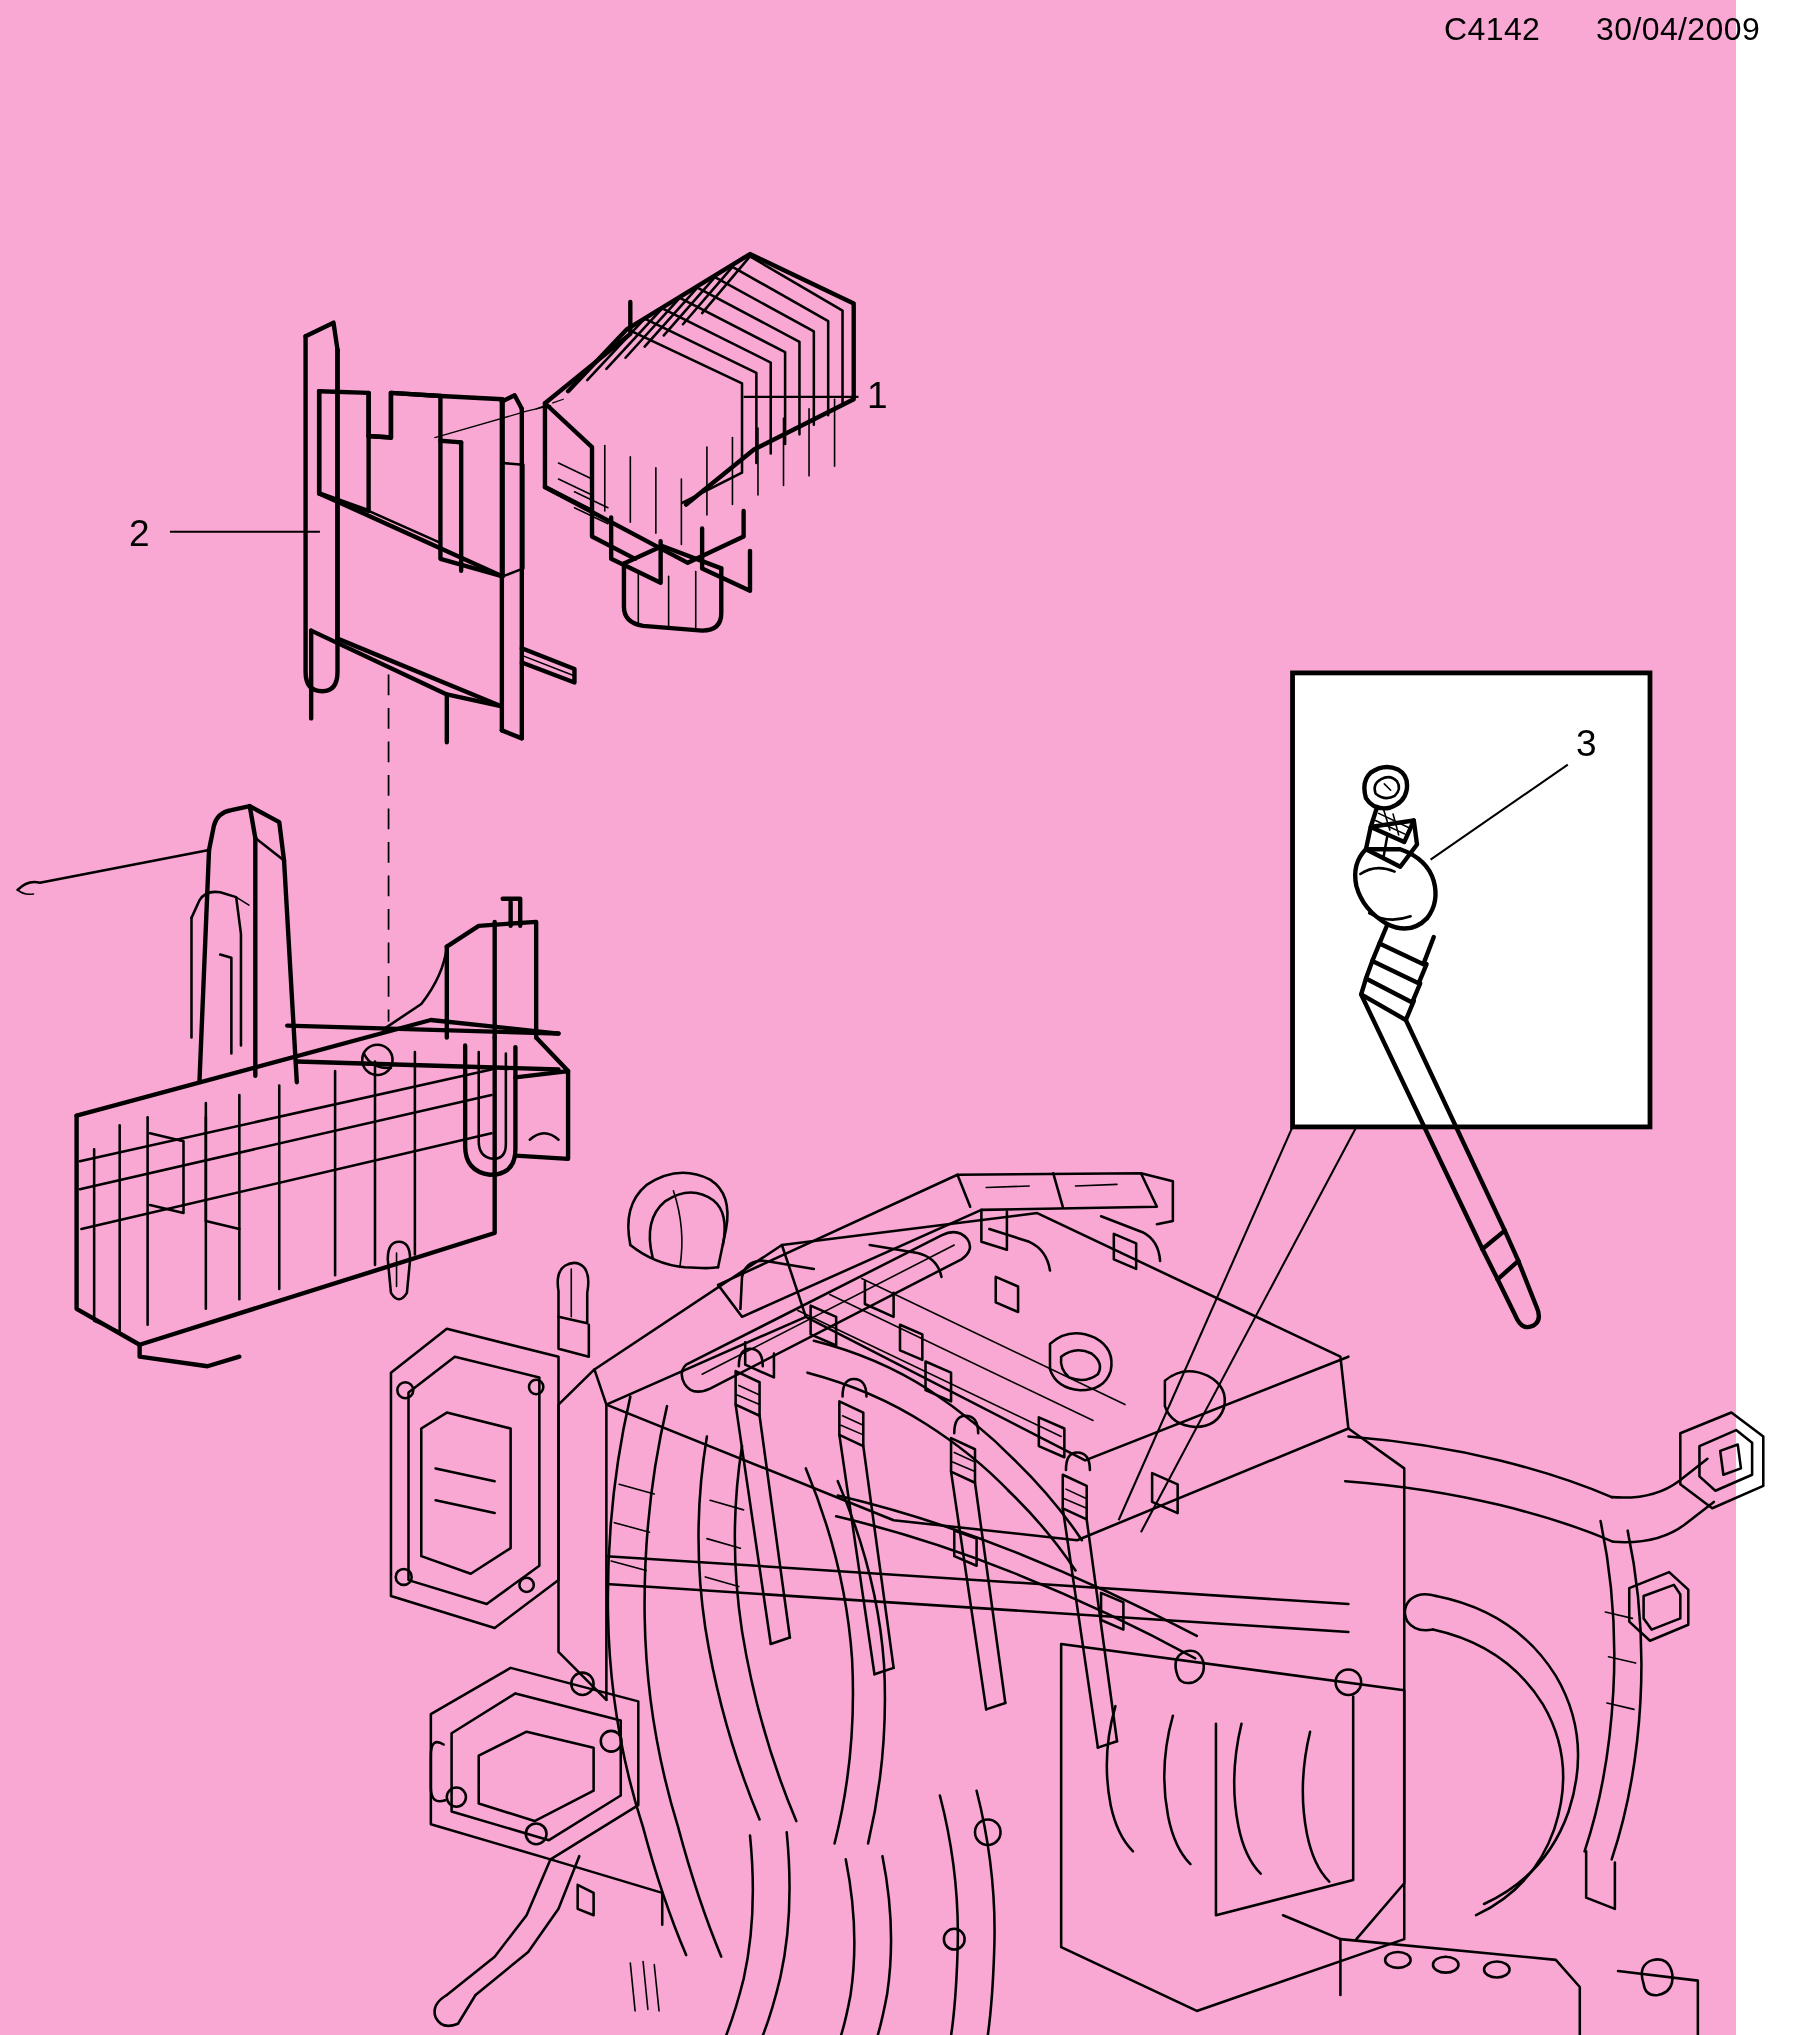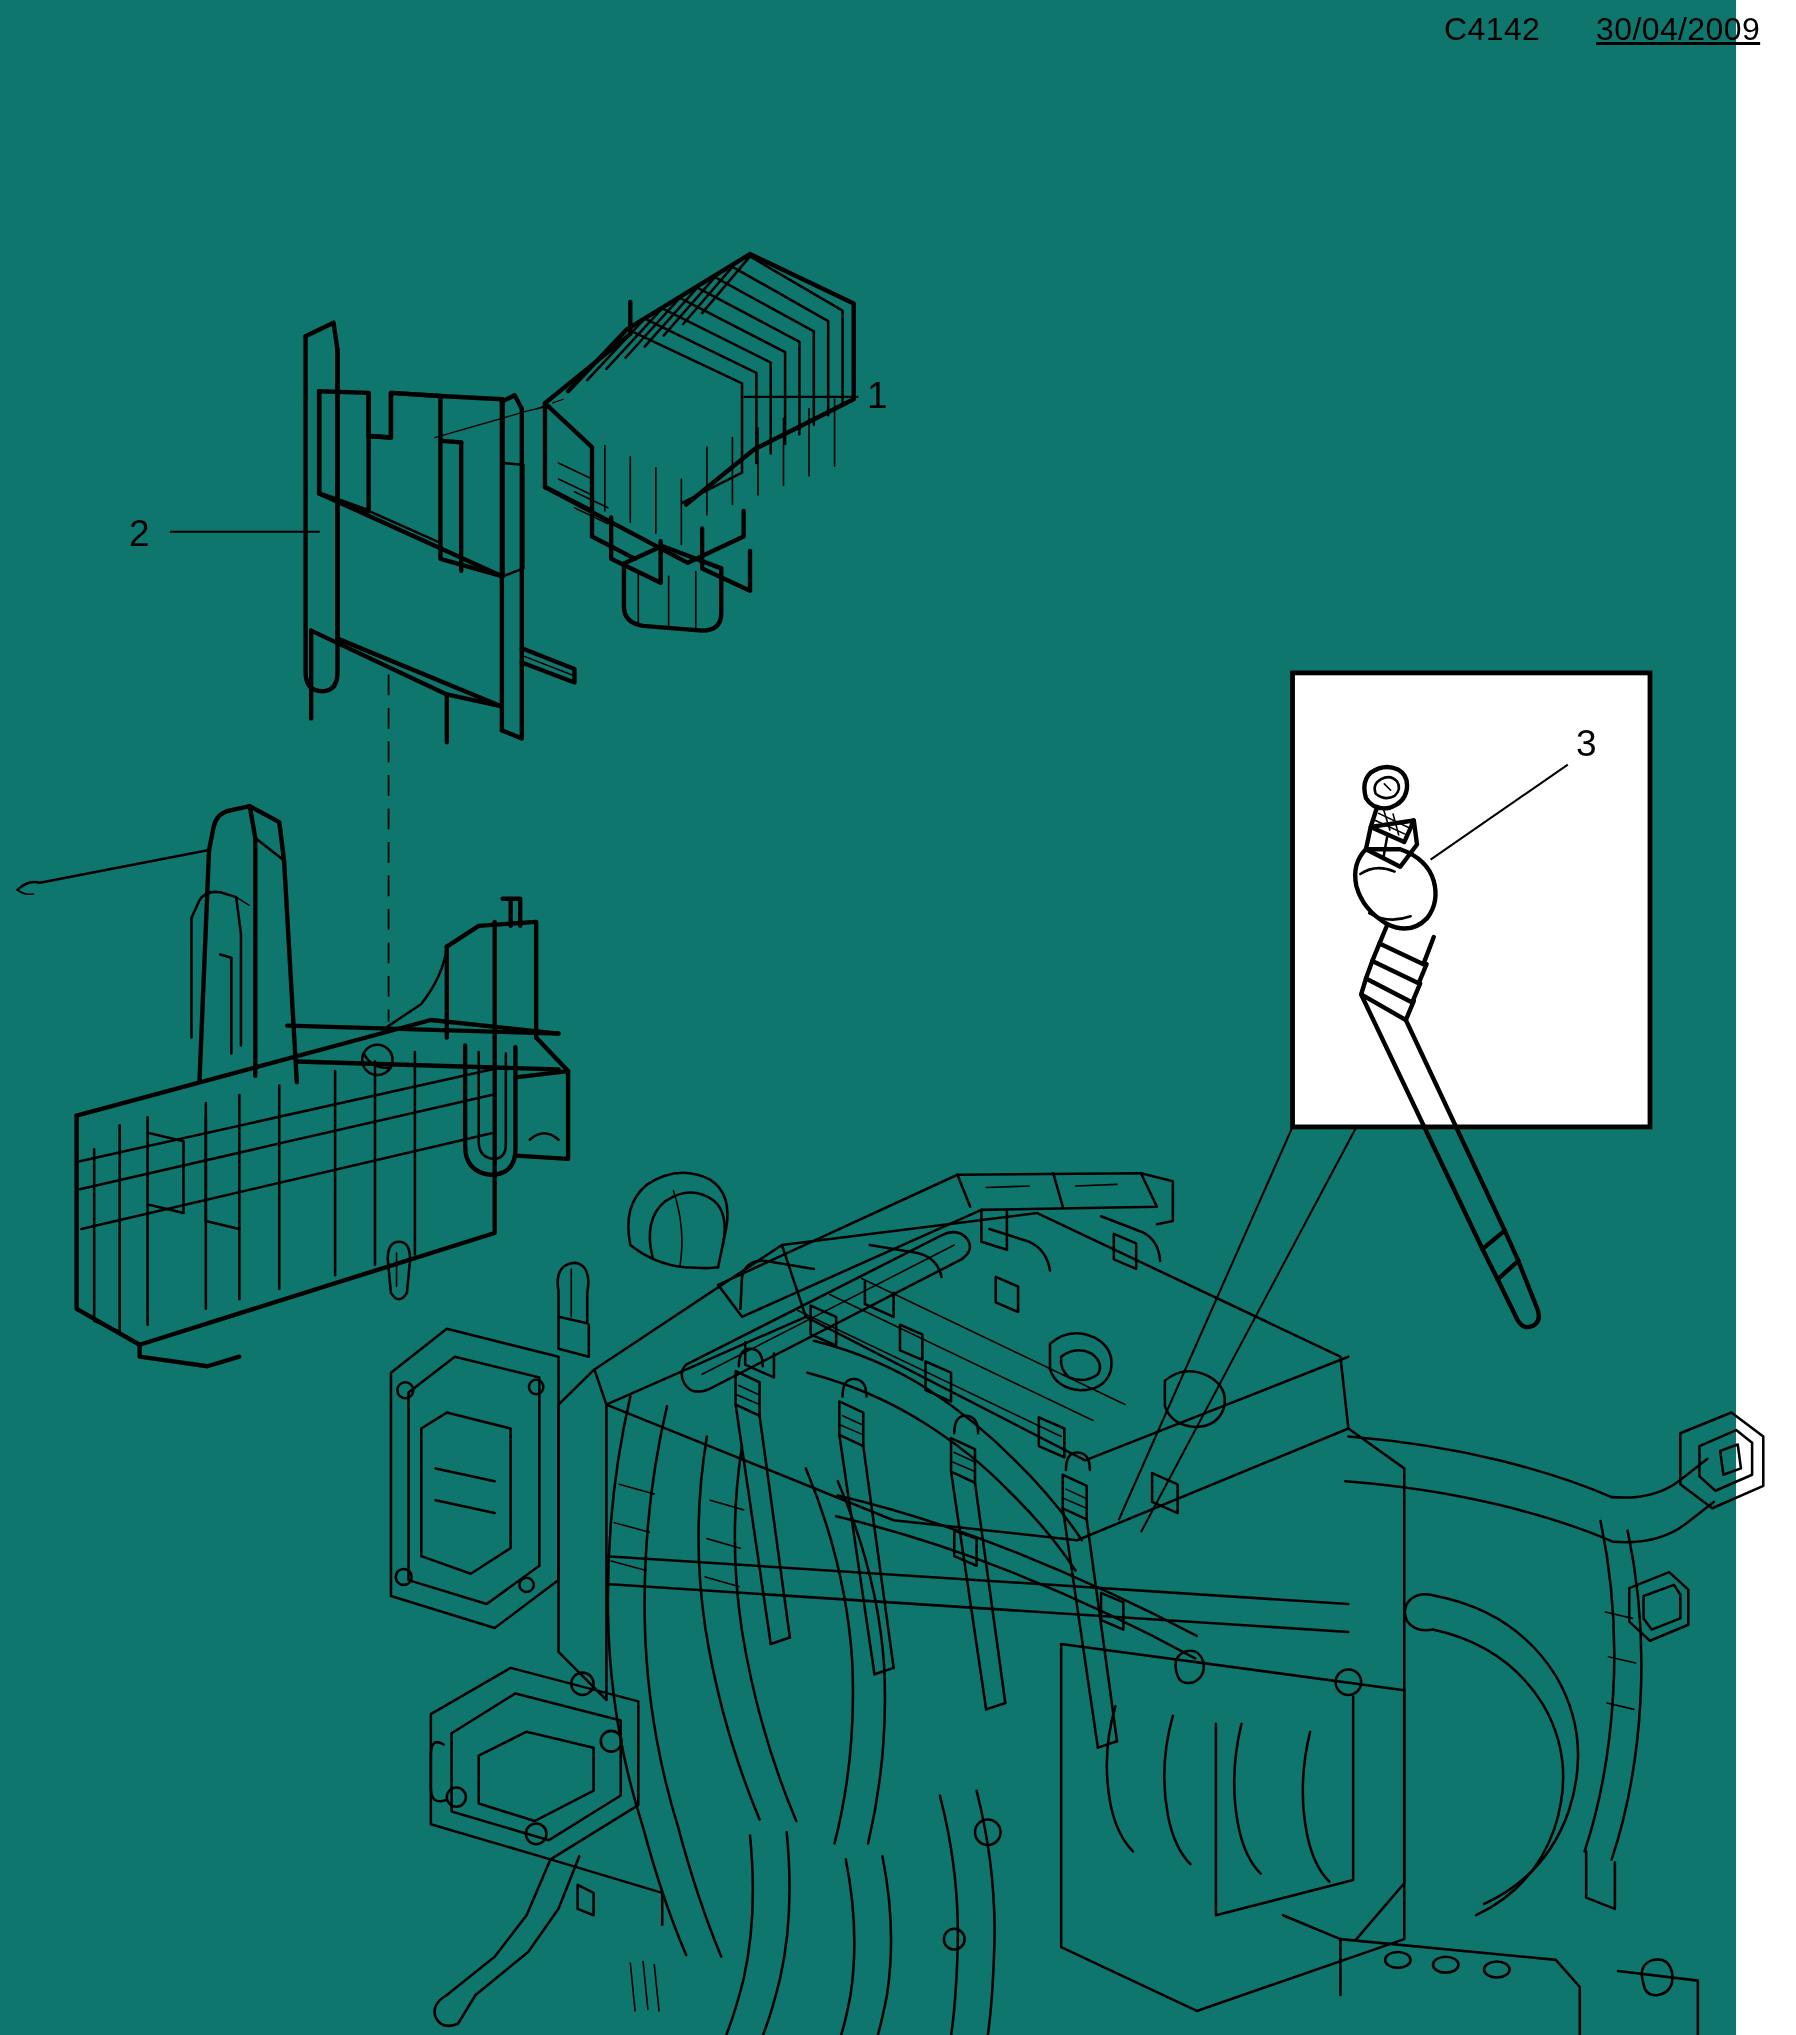--- a/index.html
+++ b/index.html
@@ -13,32 +13,32 @@
     height: 2036px;
     position: relative;
     font-family: "Liberation Sans", sans-serif;
     overflow: hidden;
   }
   #sheet {
     position: absolute;
     left: 0; top: 0;
     width: 1736px;
     height: 2036px;
-    background: #0f766e;
+    background: #f9a8d4;
   }
   .hdr {
     position: absolute;
     top: 11.2px;
     font-size: 32px;
     color: #000000;
     letter-spacing: 0.4px;
     white-space: nowrap;
   }
   #hdr-code { left: 1444px; }
-  #hdr-date { left: 1596px; text-decoration: underline; }
+  #hdr-date { left: 1596px; }
 
   .callout {
     position: absolute;
     font-size: 37px;
     color: #000000;
     line-height: 1;
     white-space: nowrap;
   }
   #callout-1 { left: 867px; top: 377px; }
   #callout-2 { left: 129px; top: 515px; }

